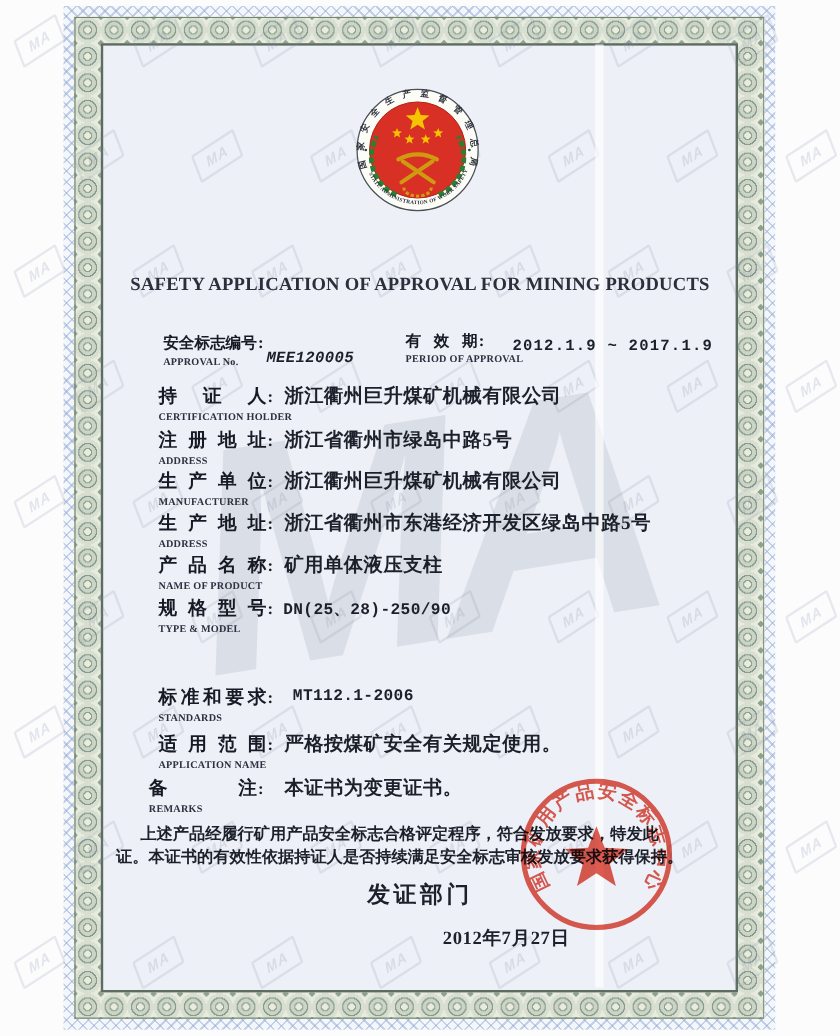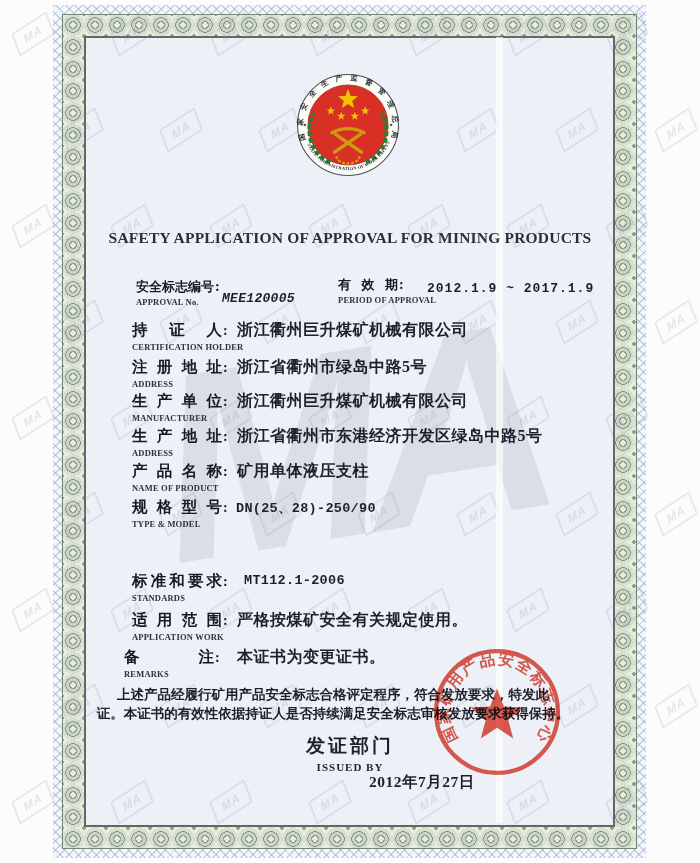--- a/index.html
+++ b/index.html
@@ -227,38 +227,37 @@
     <div class="abs val-mono" style="left:236px;top:499px;font-size:13.5px;">DN(25、28)-250/90</div>
 
     <div class="abs flabel" style="left:132px;top:571px;">
       <div class="cnline"><span class="cn cn-lg">标准和要求</span><span class="colon">:</span></div>
       <div class="en">STANDARDS</div>
     </div>
     <div class="abs val-mono" style="left:244px;top:573px;font-size:13.5px;">MT112.1-2006</div>
 
     <div class="abs flabel" style="left:132px;top:610px;">
       <div class="cnline"><span class="cn cn-lg">适用范围</span><span class="colon">:</span></div>
-      <div class="en">APPLICATION WORK</div>
+      <div class="en">APPLICATION NAME</div>
     </div>
     <div class="abs val-cjk" style="left:237px;top:610px;">严格按煤矿安全有关规定使用。</div>
 
     <div class="abs flabel" style="left:124px;top:647px;">
       <div class="cnline"><span class="cn cn-lg">备注</span><span class="colon">:</span></div>
       <div class="en">REMARKS</div>
     </div>
     <div class="abs val-cjk" style="left:237px;top:647px;">本证书为变更证书。</div>
 
     <div class="abs statement">
       <div>上述产品经履行矿用产品安全标志合格评定程序，符合发放要求，特发此</div>
       <div>证。本证书的有效性依据持证人是否持续满足安全标志审核发放要求获得保持。</div>
     </div>
 
     <div class="abs issued">
       <div class="issued-cn">发证部门</div>
-      <div class="issued-en">ISSUED BY</div>
     </div>
     <div class="abs date">2012年7月27日</div>
   </div>
 
   <div class="abs seal">
     <svg width="134" height="134" viewBox="0 0 132 132">
       <defs>
         <path id="sealArc" d="M 30,96.2 A 47,47 0 1 1 102,96.2" fill="none"></path>
       </defs>
       <circle cx="66" cy="66" r="60" fill="none" stroke="#e04a3d" stroke-width="4.2"></circle>

